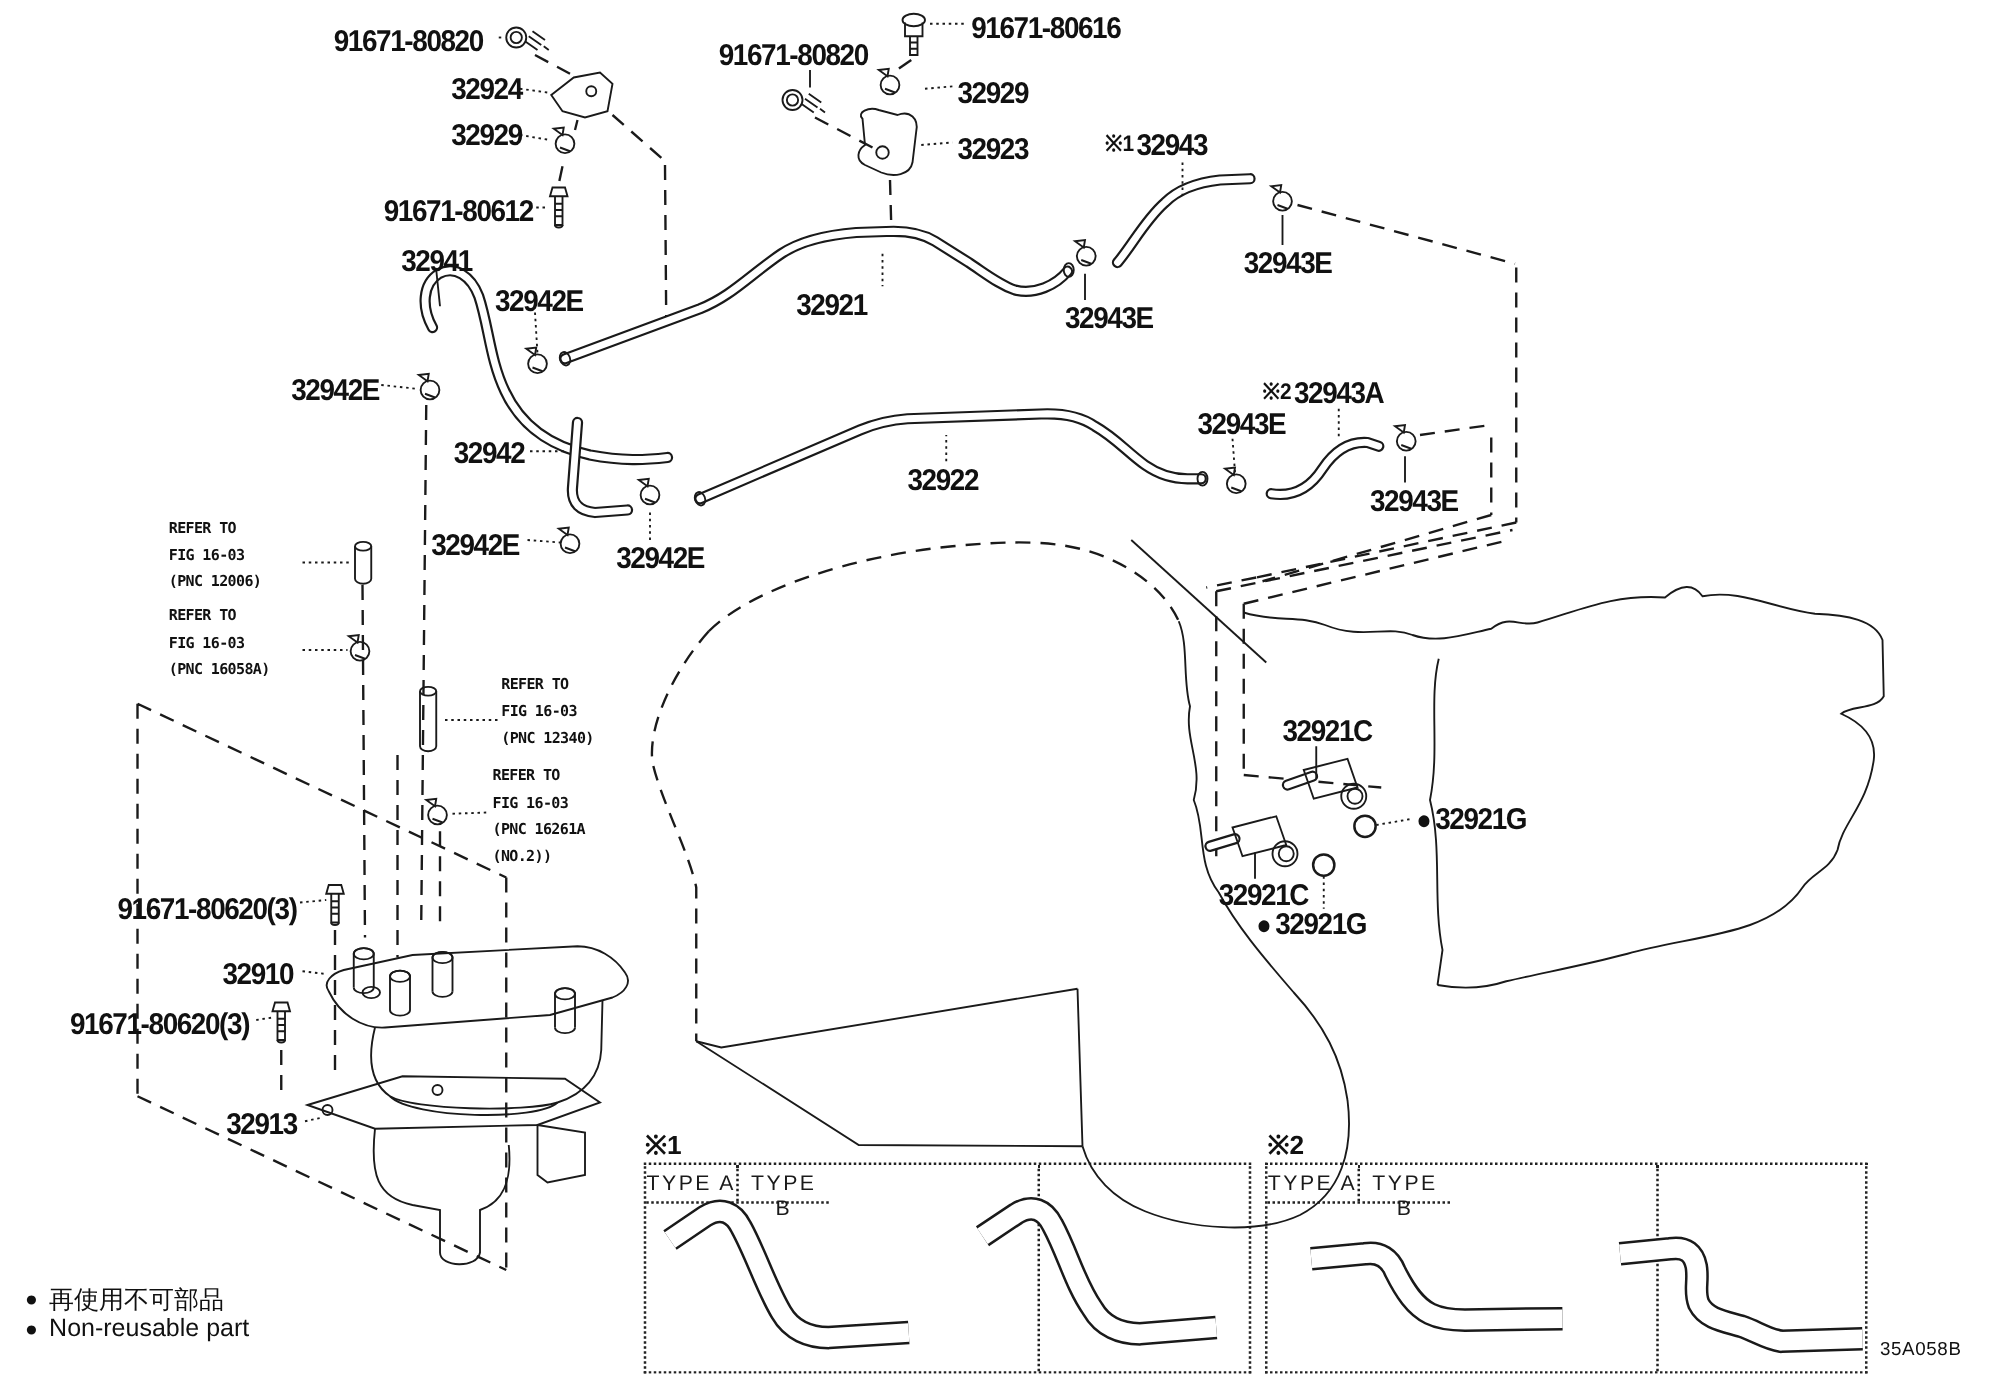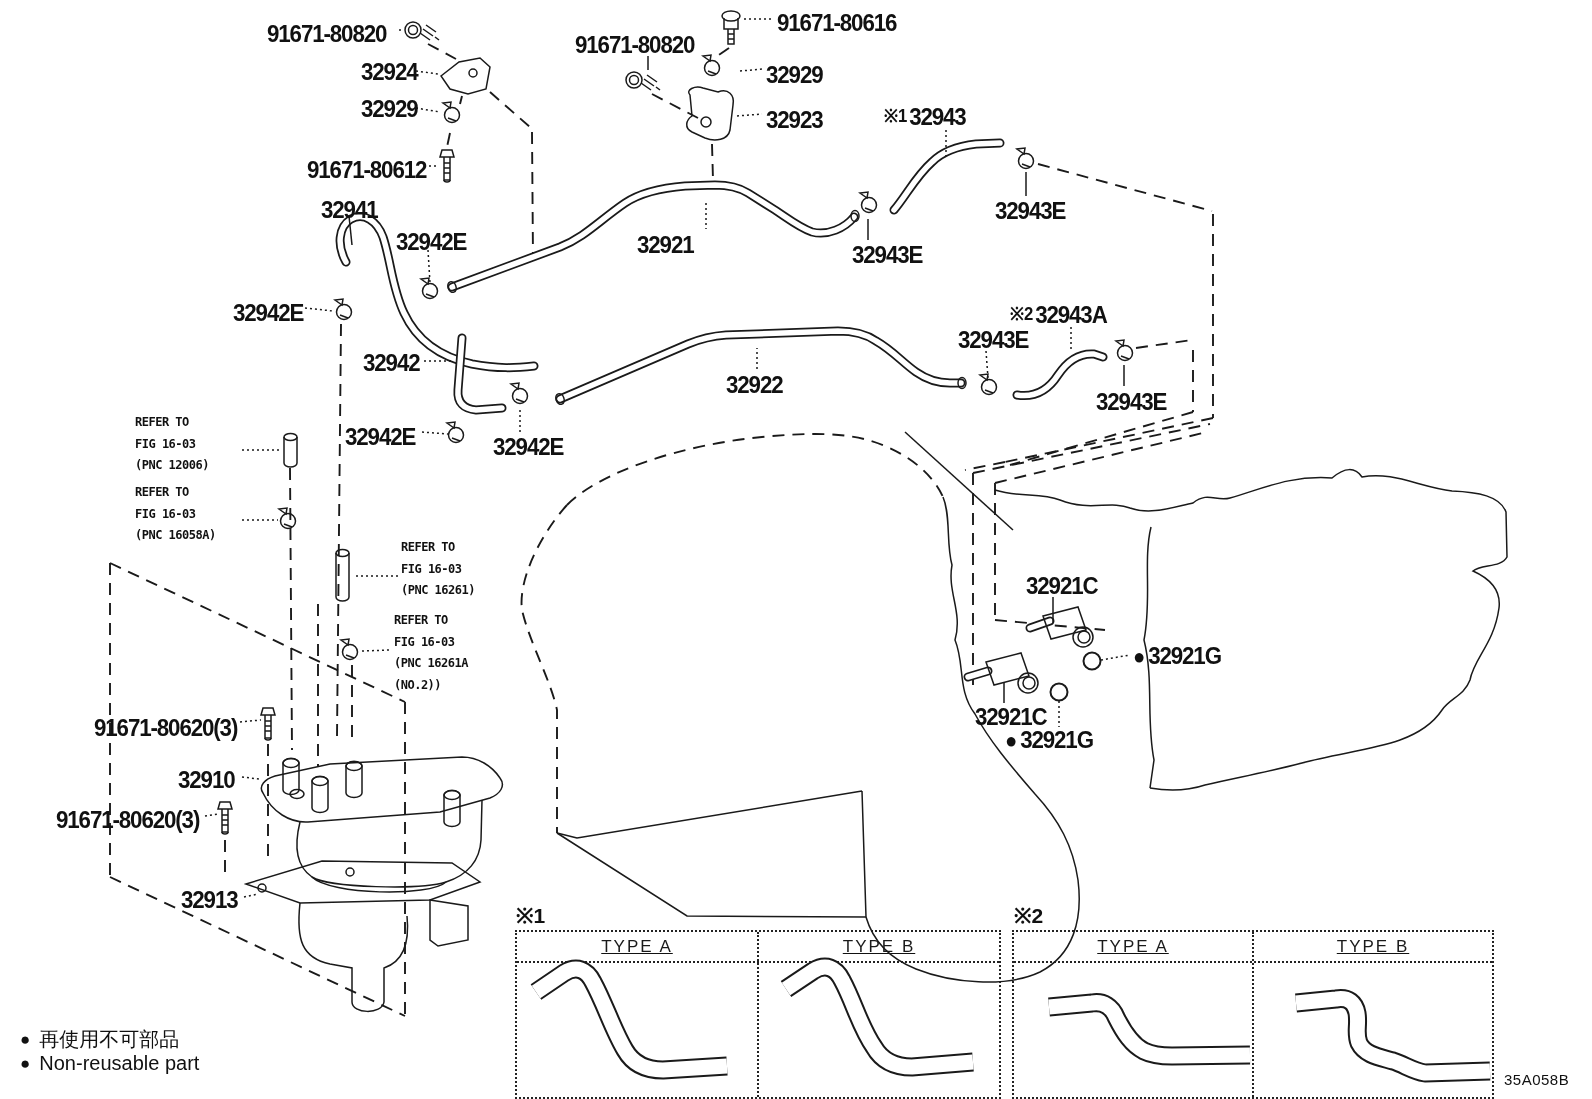--- a/index.html
+++ b/index.html
@@ -14,21 +14,21 @@
   .tubi{fill:none;stroke:#fff;stroke-width:5.5;stroke-linecap:round;stroke-linejoin:round;}
   .tubo2{fill:none;stroke:#1a1a1a;stroke-width:19;stroke-linecap:butt;stroke-linejoin:round;}
   .tubi2{fill:none;stroke:#fff;stroke-width:15;stroke-linecap:butt;stroke-linejoin:round;}
   .pn{position:absolute;z-index:3;font-weight:700;font-size:24px;letter-spacing:-1.2px;
       line-height:1;white-space:nowrap;transform:scaleX(.93);transform-origin:left top;}
   .pn .mk{font-size:18px;letter-spacing:0;vertical-align:3px;margin-right:2px;}
   .pn .blt{font-size:22px;letter-spacing:0;margin-right:3px;}
   .refer{position:absolute;z-index:3;font-family:"DejaVu Sans Mono",monospace;font-weight:700;
          font-size:12px;line-height:21.5px;letter-spacing:-.5px;white-space:nowrap;}
   .refer div{display:block;}
-  .tbl{position:absolute;z-index:1;border:2.5px dotted #222;display:flex;flex-direction:column;text-decoration:underline;}
+  .tbl{position:absolute;z-index:1;border:2.5px dotted #222;display:flex;flex-direction:row;}
   .tblhead{display:flex;height:29px;border-bottom:2.5px dotted #222;flex:none;}
   .thcell{flex:1;text-align:center;font-size:17px;letter-spacing:2px;padding-top:5px;
           border-right:2.5px dotted #222;color:#1a1a1a;}
   .thcell.last{border-right:none;}
   .tblbody{flex:1;display:flex;}
   .tbcell{flex:1;border-right:2.5px dotted #222;}
   .tbcell.last{border-right:none;}
   .tmark{position:absolute;z-index:3;font-weight:700;font-size:21px;}
   .legend{position:absolute;z-index:3;font-size:20px;display:flex;align-items:center;gap:9px;white-space:nowrap;}
   .legend .lb{font-size:17px;}
@@ -299,21 +299,21 @@
     <div>(PNC 12006)</div>
   </div>
   <div class="refer" style="left:135px;top:482px">
     <div>REFER TO</div>
     <div>FIG 16-03</div>
     <div>(PNC 16058A)</div>
   </div>
   <div class="refer" style="left:401px;top:537px">
     <div>REFER TO</div>
     <div>FIG 16-03</div>
-    <div>(PNC 16261)</div>
+    <div>(PNC 12340)</div>
   </div>
   <div class="refer" style="left:394px;top:610px">
     <div>REFER TO</div>
     <div>FIG 16-03</div>
     <div>(PNC 16261A</div>
     <div>(NO.2))</div>
   </div>
 
   <div class="legend" style="left:20px;top:1026px">
     <span class="lb">●</span>

